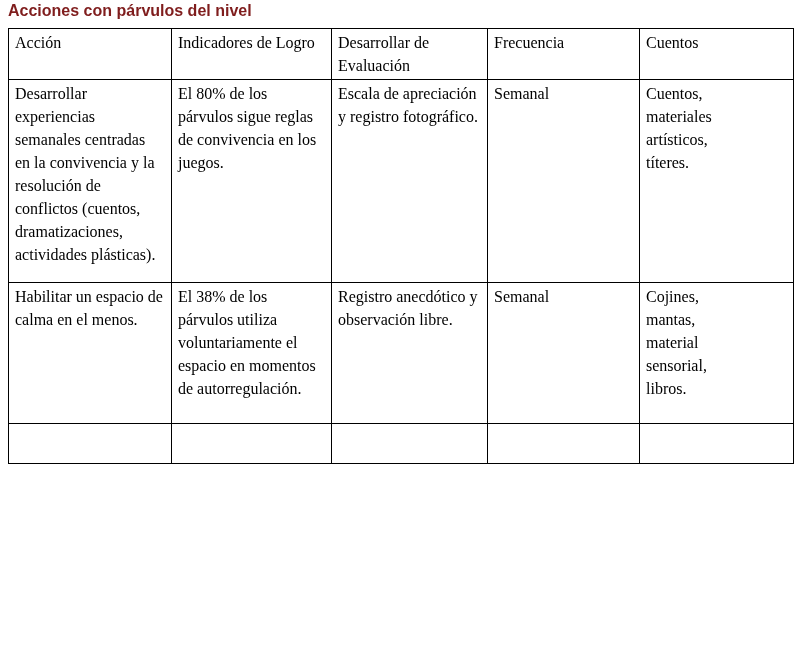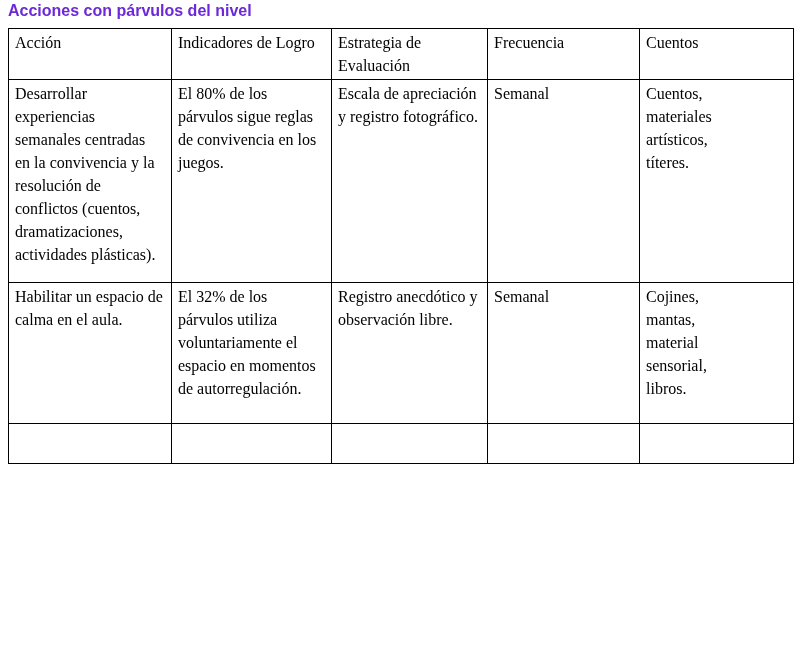--- a/index.html
+++ b/index.html
@@ -11,21 +11,21 @@
     width: 803px;
     height: 646px;
     overflow: hidden;
     font-family: "Liberation Serif", serif;
     color: #000000;
   }
   .doc-title {
     font-family: "Liberation Sans", sans-serif;
     font-weight: bold;
     font-size: 16px;
-    color: #6d28d9;
+    color: #7f1d1d;
     margin: 2px 0 8px 8px;
     letter-spacing: 0;
   }
   table.actions-table {
     border-collapse: collapse;
     table-layout: fixed;
     width: 785px;
     margin-left: 8px;
   }
   .actions-table th,
@@ -65,36 +65,36 @@
     <col class="col-accion">
     <col class="col-indicadores">
     <col class="col-estrategia">
     <col class="col-frecuencia">
     <col class="col-recursos">
   </colgroup>
   <thead>
     <tr class="row-header">
       <th>Acción</th>
       <th>Indicadores de Logro</th>
-      <th>Estrategia de Evaluación</th>
+      <th>Desarrollar de Evaluación</th>
       <th>Frecuencia</th>
       <th>Cuentos</th>
     </tr>
   </thead>
   <tbody>
     <tr class="row-2">
       <td>Desarrollar experiencias semanales centradas en la convivencia y la resolución de conflictos (cuentos, dramatizaciones, actividades plásticas).</td>
       <td>El 80% de los párvulos sigue reglas de convivencia en los juegos.</td>
       <td>Escala de apreciación y registro fotográfico.</td>
       <td>Semanal</td>
       <td>Cuentos, materiales artísticos, títeres.</td>
     </tr>
     <tr class="row-3">
-      <td>Habilitar un espacio de calma en el aula.</td>
-      <td>El 32% de los párvulos utiliza voluntariamente el espacio en momentos de autorregulación.</td>
+      <td>Habilitar un espacio de calma en el menos.</td>
+      <td>El 38% de los párvulos utiliza voluntariamente el espacio en momentos de autorregulación.</td>
       <td>Registro anecdótico y observación libre.</td>
       <td>Semanal</td>
       <td>Cojines, mantas, material sensorial, libros.</td>
     </tr>
     <tr class="row-partial">
       <td></td>
       <td></td>
       <td></td>
       <td></td>
       <td></td>

